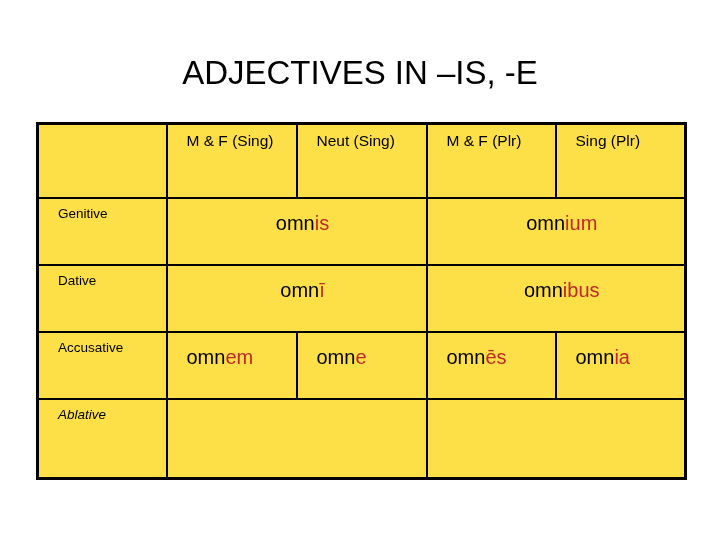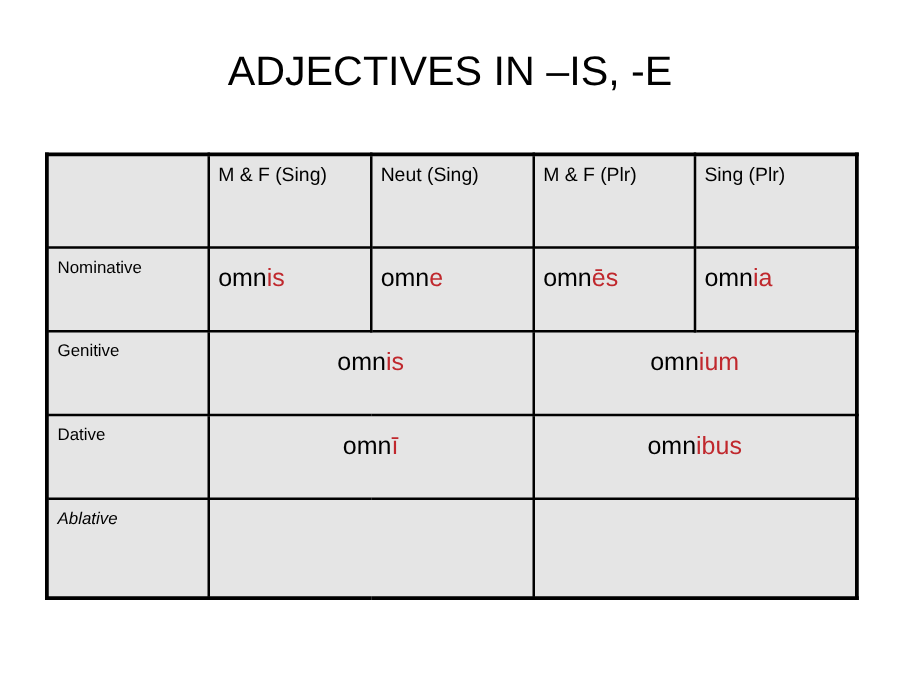--- a/index.html
+++ b/index.html
@@ -18,21 +18,21 @@
 
   #slide {
     position: absolute;
     inset: 0;
     width: 720px;
     height: 540px;
   }
 
   #slide-title {
     position: absolute;
-    top: 38px;
+    top: 54px;
     left: 0;
     width: 720px;
     text-align: center;
     font-size: 33px;
     line-height: 38px;
     font-weight: 400;
     letter-spacing: 0px;
     color: #000000;
     white-space: nowrap;
   }
@@ -51,22 +51,22 @@
 
   #decl-table col.c-label { width: 129px; }
   #decl-table col.c-mfs   { width: 130px; }
   #decl-table col.c-ns    { width: 130px; }
   #decl-table col.c-mfp   { width: 129px; }
   #decl-table col.c-np    { width: 130px; }
 
   #decl-table td {
     border: 2px solid #000000;
     vertical-align: top;
-    padding: 6px 7px 0 7px;
-    background: #e5e5e5;
+    padding: 6px 7px 0 19px;
+    background: #fde047;
   }
 
   tr.row-header td { height: 56px; }
   tr.row-nom td,
   tr.row-gen td,
   tr.row-dat td,
   tr.row-acc td { height: 50px; }
   tr.row-abl td { height: 60px; font-style: italic; }
 
   .hdr-text {
@@ -128,37 +128,20 @@
           <div class="hdr-text">Neut (Sing)</div>
         </td>
         <td>
           <div class="hdr-text">M &amp; F (Plr)</div>
         </td>
         <td>
           <div class="hdr-text">Sing (Plr)</div>
         </td>
       </tr>
 
-      <tr class="row-nom">
-        <td>
-          <div class="case-label">Nominative</div>
-        </td>
-        <td>
-          <div class="form"><span class="stem">omn</span><span class="ending">is</span></div>
-        </td>
-        <td>
-          <div class="form"><span class="stem">omn</span><span class="ending">e</span></div>
-        </td>
-        <td>
-          <div class="form"><span class="stem">omn</span><span class="ending">ēs</span></div>
-        </td>
-        <td>
-          <div class="form"><span class="stem">omn</span><span class="ending">ia</span></div>
-        </td>
-      </tr>
 
       <tr class="row-gen">
         <td>
           <div class="case-label">Genitive</div>
         </td>
         <td class="merged" colspan="2">
           <div class="form"><span class="stem">omn</span><span class="ending">is</span></div>
         </td>
         <td class="merged" colspan="2">
           <div class="form"><span class="stem">omn</span><span class="ending">ium</span></div>
@@ -170,20 +153,37 @@
           <div class="case-label">Dative</div>
         </td>
         <td class="merged" colspan="2">
           <div class="form"><span class="stem">omn</span><span class="ending">ī</span></div>
         </td>
         <td class="merged" colspan="2">
           <div class="form"><span class="stem">omn</span><span class="ending">ibus</span></div>
         </td>
       </tr>
 
+      <tr class="row-acc">
+        <td>
+          <div class="case-label">Accusative</div>
+        </td>
+        <td>
+          <div class="form"><span class="stem">omn</span><span class="ending">em</span></div>
+        </td>
+        <td>
+          <div class="form"><span class="stem">omn</span><span class="ending">e</span></div>
+        </td>
+        <td>
+          <div class="form"><span class="stem">omn</span><span class="ending">ēs</span></div>
+        </td>
+        <td>
+          <div class="form"><span class="stem">omn</span><span class="ending">ia</span></div>
+        </td>
+      </tr>
 
       <tr class="row-abl">
         <td>
           <div class="case-label">Ablative</div>
         </td>
         <td class="merged" colspan="2">
           <div class="form empty-cell"><span class="stem"></span><span class="ending"></span></div>
         </td>
         <td class="merged" colspan="2">
           <div class="form empty-cell"><span class="stem"></span><span class="ending"></span></div>

